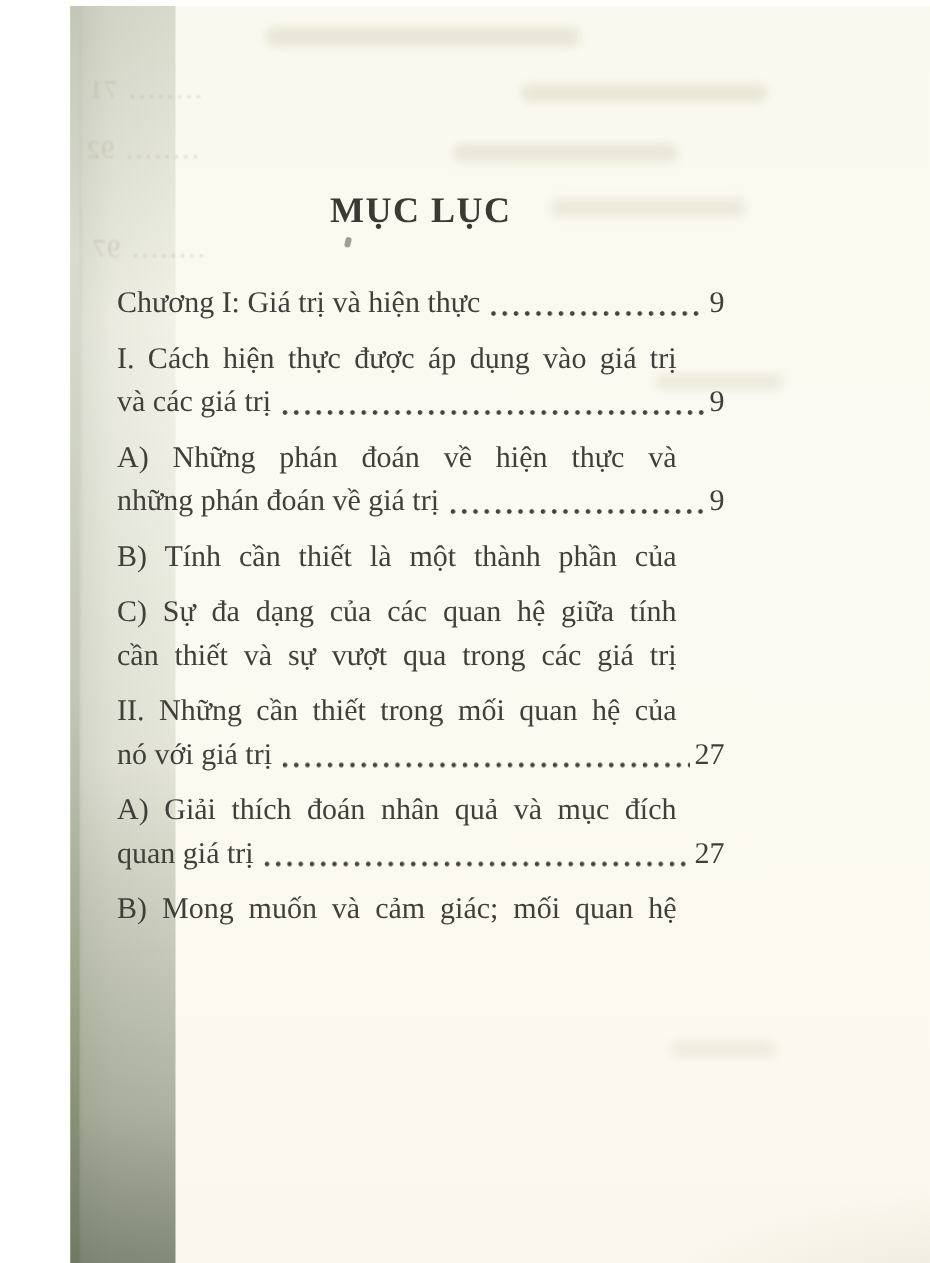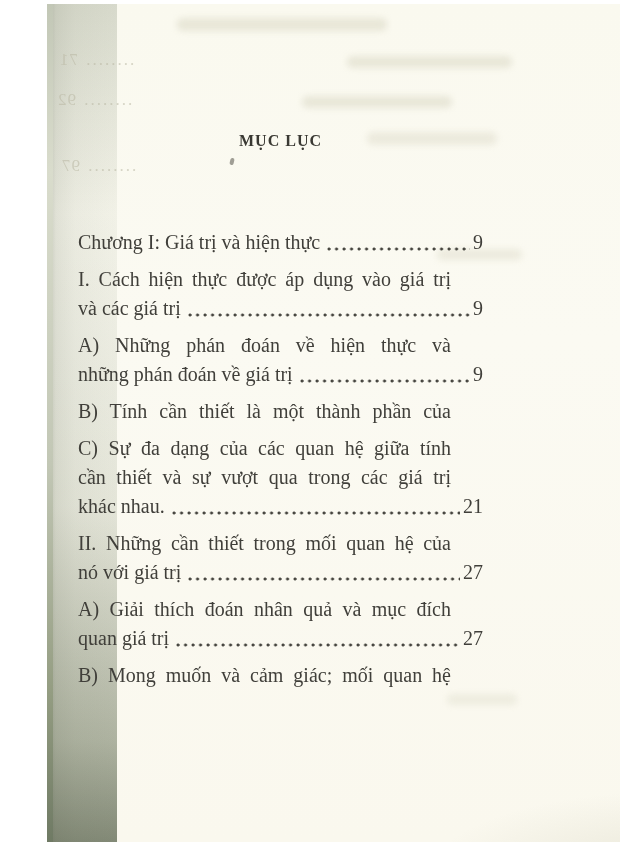--- a/index.html
+++ b/index.html
@@ -52,24 +52,24 @@
   .b5{left:390px; top:245px; width:85px;  height:11px; background:rgba(205,202,180,0.30);}
   .b6{left:400px; top:690px; width:70px;  height:11px; background:rgba(205,202,180,0.25);}
   .speck{
     position:absolute; left:183px; top:154px; width:4px; height:7px;
     background:rgba(85,83,75,0.55); border-radius:2px; transform:rotate(14deg);
   }
   
   .content{position:relative; padding:0 0 0 31px; width:436px;}
   .title{
     margin-top:122px; text-align:center;
-    font-size:16px; font-weight:700; letter-spacing:1px; line-height:30px;
+    font-size:24px; font-weight:700; letter-spacing:1px; line-height:30px;
     color:#3a3933;
   }
-  .entries{margin-top:72px; width:405px;}
+  .entries{margin-top:32px; width:405px;}
   .entry{margin-bottom:8px;}
   .line{font-size:20px; line-height:29px; color:var(--ink);}
   .line.just{text-align:justify; text-align-last:justify; padding-right:32px;}
   .line.last{display:flex; align-items:baseline;}
   .ltext{white-space:nowrap;}
   .leader{
     flex:1 1 auto; height:6px; align-self:flex-end;
     margin:0 3px 5px 7px;
     background-image:radial-gradient(circle at 2px 3px, #45443e 1.25px, rgba(0,0,0,0) 1.8px);
     background-size:7.5px 6px; background-repeat:repeat-x; background-position:left bottom;
@@ -123,25 +123,20 @@
               <span class="leader"></span>
               <span class="pnum">9</span>
             </div>
           </div>
           <div class="entry">
             <div class="line just"><span class="ltext">B) Tính cần thiết là một thành phần của</span></div>
           </div>
           <div class="entry">
             <div class="line just"><span class="ltext">C) Sự đa dạng của các quan hệ giữa tính</span></div>
             <div class="line just"><span class="ltext">cần thiết và sự vượt qua trong các giá trị</span></div>
-            <div class="line last">
-              <span class="ltext">khác nhau.</span>
-              <span class="leader"></span>
-              <span class="pnum">21</span>
-            </div>
           </div>
           <div class="entry">
             <div class="line just"><span class="ltext">II. Những cần thiết trong mối quan hệ của</span></div>
             <div class="line last">
               <span class="ltext">nó với giá trị</span>
               <span class="leader"></span>
               <span class="pnum">27</span>
             </div>
           </div>
           <div class="entry">

